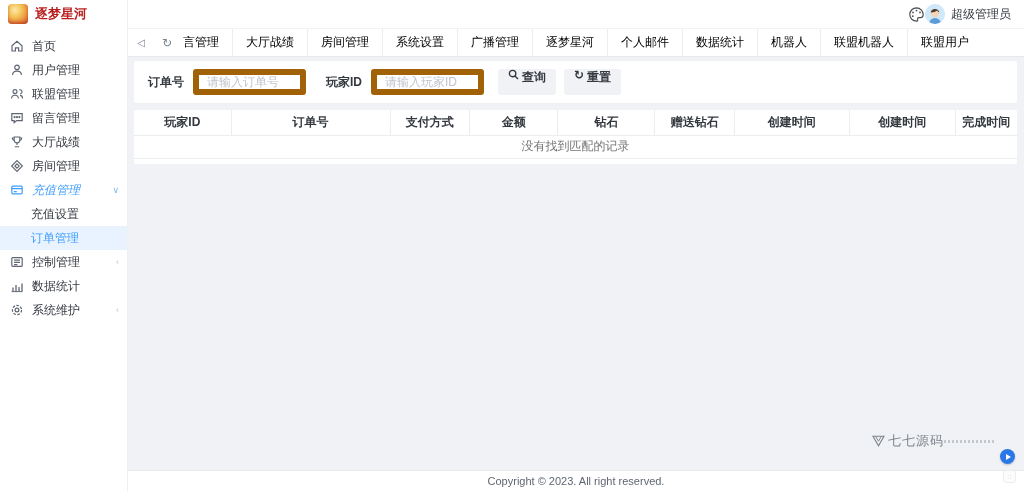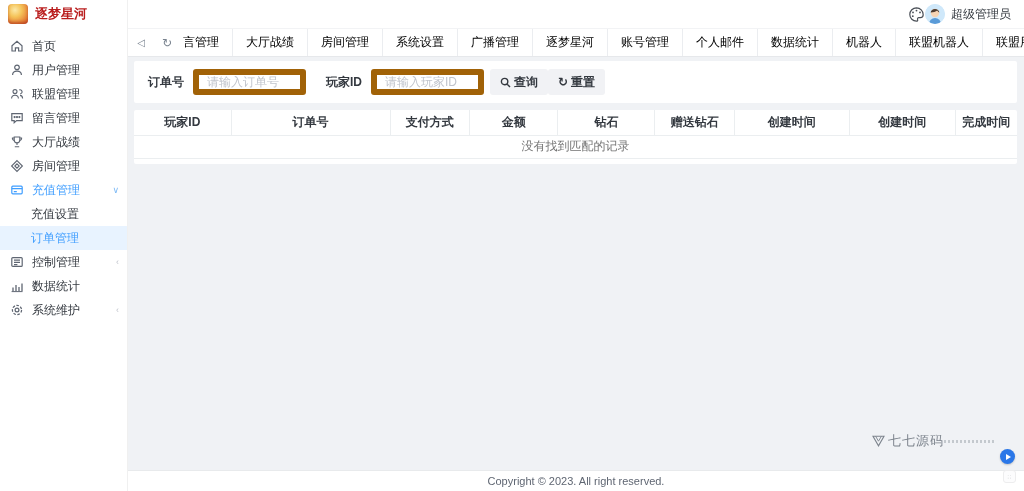--- a/index.html
+++ b/index.html
@@ -9,21 +9,21 @@
 
   
   .sidebar { width:128px; background:#fff; border-right:1px solid #f0f0f0; flex-shrink:0; display:flex; flex-direction:column; }
   .logo-row { height:28px; display:flex; align-items:center; gap:7px; padding-left:8px; }
   .logo-img { width:20px; height:20px; border-radius:4px; background:radial-gradient(circle at 35% 30%, #fce9a8 0%, #f5c45a 35%, #e8883a 70%, #d2542c 100%); box-shadow:inset 0 -2px 3px rgba(160,40,20,.5); }
   .logo-title { font-size:13px; font-weight:bold; color:#b91c1c; }
   .menu { padding-top:6px; }
   .menu-item { height:24px; display:flex; align-items:center; gap:8px; padding:0 8px 0 10px; color:#33383f; cursor:pointer; }
   .menu-item .mi-icon { width:14px; height:14px; display:inline-flex; color:#5f6672; flex-shrink:0; }
   .menu-item .mi-icon svg { width:14px; height:14px; }
-  .menu-item.active { color:#409eff; }
+  .menu-item.active { color:#409eff;font-style:italic; }
   .menu-item.active .mi-icon { color:#409eff; }
   .menu-item.sub { padding-left:31px; }
   .menu-item.selected { background:#e8f3ff; color:#409eff; }
   .chev { margin-left:auto; color:#c0c4cc; font-size:9px; line-height:1; }
   .menu-item.active .chev { color:#7ab8f5; }
 
   
   .main { flex:1; display:flex; flex-direction:column; min-width:0; }
   .topbar { height:28px; background:#fff; display:flex; align-items:center; justify-content:flex-end; padding-right:13px; }
   .palette-btn { width:17px; height:17px; color:#4a4f57; cursor:pointer; display:inline-flex; }
@@ -38,21 +38,21 @@
   .tab.clipped { border-left:none; padding-left:3px; }
 
   
   .content { flex:1; background:#f0f2f5; padding:4px 7px 0 6px; position:relative; min-height:0; }
   .card { background:#fff; border-radius:2px; }
   .search-card { height:42px; display:flex; align-items:center; padding:0 14px; margin-bottom:7px; }
   .fld-label { font-weight:bold; color:#33383f; }
   .txt-input { width:113px; height:26px; border:6px solid #a16207; border-radius:3px; padding:0 8px; font-size:12px; color:#303133; margin-left:9px; outline:none; font-family:inherit; }
   .txt-input::placeholder { color:#c0c4cc; }
   .gap1 { width:20px; }
-  .btn { height:26px; display:inline-flex; align-items:center; gap:3px; padding:0 10px; background:#f1f2f5; border:none; border-radius:3px; font-size:12px; font-weight:bold; color:#33383f; cursor:pointer; font-family:inherit; }
+  .btn { height:26px; display:inline-flex; gap:3px; padding:0 10px; background:#f1f2f5; border:none; border-radius:3px; font-size:12px; font-weight:bold; color:#33383f; cursor:pointer; margin-left:8px; font-family:inherit; }
   .btn .b-icon { display:inline-flex; color:#33383f; }
   .btn .b-icon svg { width:11px; height:11px; }
   .reset-glyph { font-size:12px; line-height:1; font-weight:bold; }
 
   .table-card { padding-bottom:5px; }
   table.grid { width:100%; border-collapse:collapse; table-layout:fixed; }
   .grid th { height:25px; font-size:12px; font-weight:bold; color:#33383f; border-bottom:1px solid #ebeef0; border-left:1px solid #ebeef0; text-align:center; }
   .grid th:first-child { border-left:none; }
   .grid td.empty-cell { height:23px; text-align:center; color:#737373; border-bottom:1px solid #ebeef0; }
 
@@ -225,21 +225,20 @@
 
     <div class="tabbar">
       <span class="tab-nav">◁</span>
       <span class="tab-nav" style="font-size:12px;">↻</span>
       <span class="tab clipped">言管理</span>
       <span class="tab">大厅战绩</span>
       <span class="tab">房间管理</span>
       <span class="tab">系统设置</span>
       <span class="tab">广播管理</span>
       <span class="tab">逐梦星河</span>
-      <span class="tab">账号管理</span>
       <span class="tab">个人邮件</span>
       <span class="tab">数据统计</span>
       <span class="tab">机器人</span>
       <span class="tab">联盟机器人</span>
       <span class="tab">联盟用户</span>
 
     </div>
 
     <div class="content">
 

